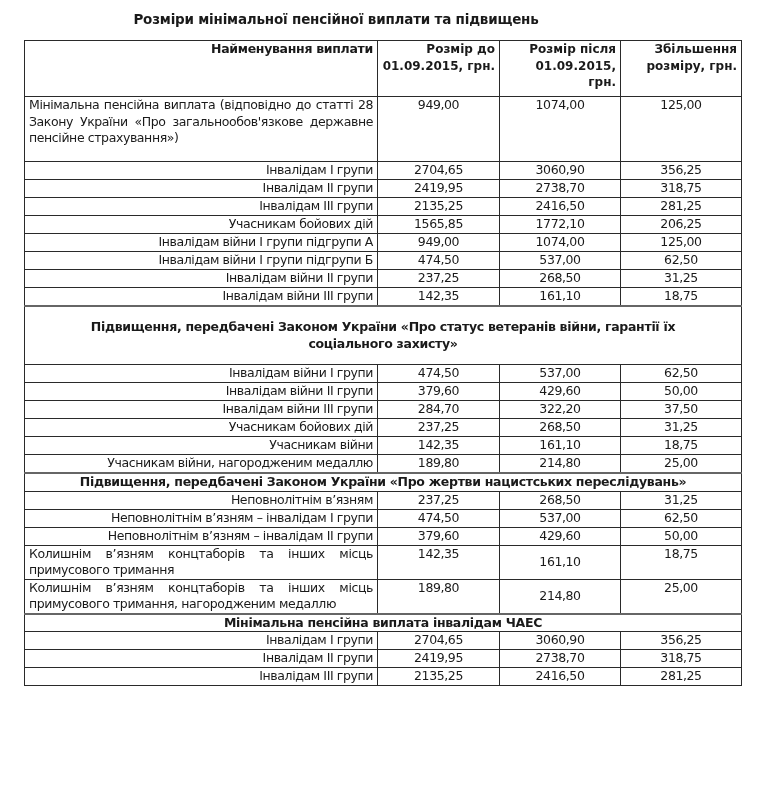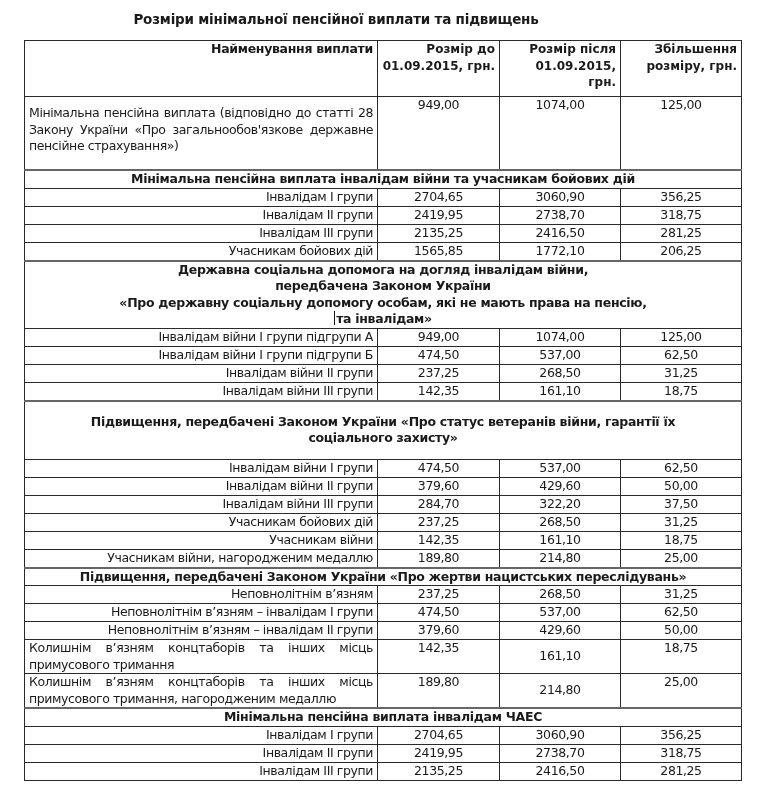--- a/index.html
+++ b/index.html
@@ -76,21 +76,21 @@
   }
   tr.data-row td { height: 17px; }
   tr.section-row td {
     font-weight: bold;
     text-align: center;
     font-size: 12.5px;
     letter-spacing: -0.3px;
     line-height: 16.5px;
     border-top: 2px solid #666;
   }
-  tr.first-row td.name.justify { padding-top: 8px; }
+  tr.first-row td.name.justify { padding-top: 0; }
   .caret {
     display: inline-block;
     width: 1px;
     height: 14px;
     background: #111;
     vertical-align: -2px;
     margin-right: 1px;
   }
 </style>
 </head>
@@ -115,23 +115,20 @@
   </thead>
   <tbody>
 
     <tr class="first-row">
       <td class="name justify" style="height:64px;">Мінімальна пенсійна виплата (відповідно до статті 28 Закону України «Про загальнообов'язкове державне пенсійне страхування»)</td>
       <td class="num">949,00</td>
       <td class="num">1074,00</td>
       <td class="num">125,00</td>
     </tr>
 
-    <tr class="section-row">
-      <td colspan="4">Мінімальна пенсійна виплата інвалідам війни та учасникам бойових дій</td>
-    </tr>
     <tr class="data-row">
       <td class="name">Інвалідам І групи</td>
       <td class="num">2704,65</td>
       <td class="num">3060,90</td>
       <td class="num">356,25</td>
     </tr>
     <tr class="data-row">
       <td class="name">Інвалідам ІІ групи</td>
       <td class="num">2419,95</td>
       <td class="num">2738,70</td>
@@ -143,28 +140,20 @@
       <td class="num">2416,50</td>
       <td class="num">281,25</td>
     </tr>
     <tr class="data-row">
       <td class="name">Учасникам бойових дій</td>
       <td class="num">1565,85</td>
       <td class="num">1772,10</td>
       <td class="num">206,25</td>
     </tr>
 
-    <tr class="section-row">
-      <td colspan="4">
-        <div>Державна соціальна допомога на догляд інвалідам війни,</div>
-        <div>передбачена Законом України</div>
-        <div>«Про державну соціальну допомогу особам, які не мають права на пенсію,</div>
-        <div><span class="caret"></span><span>та інвалідам»</span></div>
-      </td>
-    </tr>
     <tr class="data-row">
       <td class="name">Інвалідам війни І групи підгрупи А</td>
       <td class="num">949,00</td>
       <td class="num">1074,00</td>
       <td class="num">125,00</td>
     </tr>
     <tr class="data-row">
       <td class="name">Інвалідам війни І групи підгрупи Б</td>
       <td class="num">474,50</td>
       <td class="num">537,00</td>

